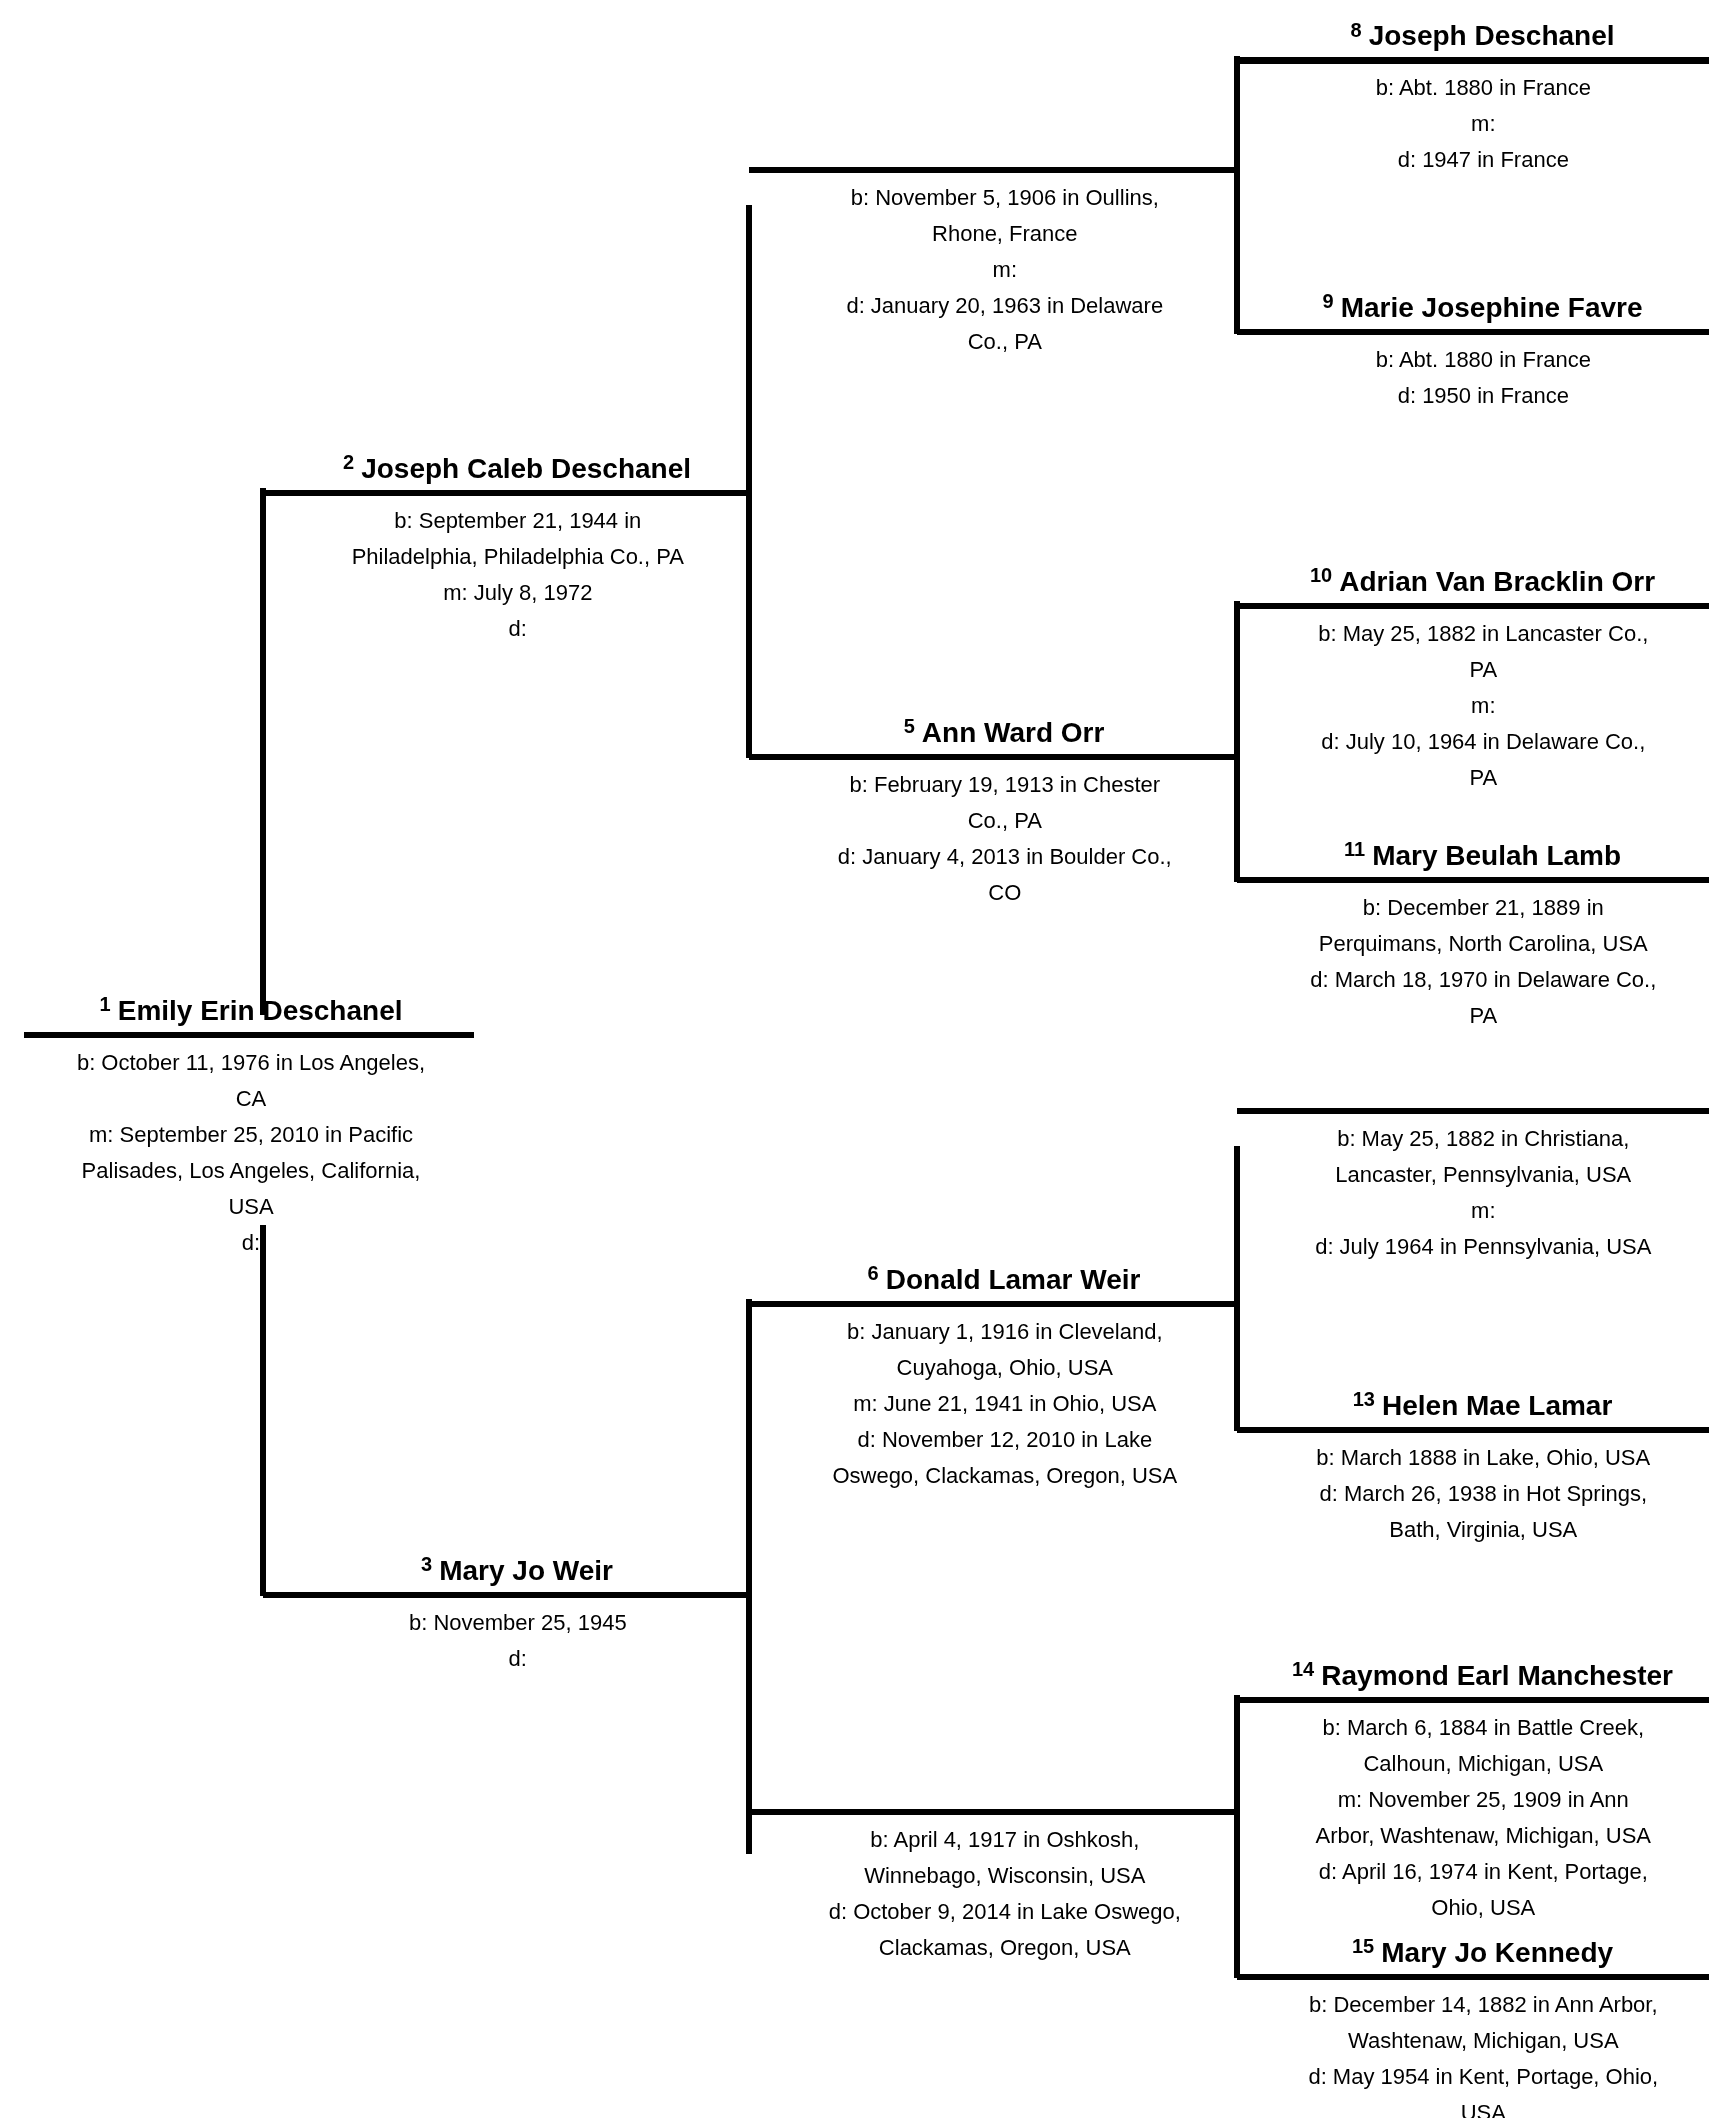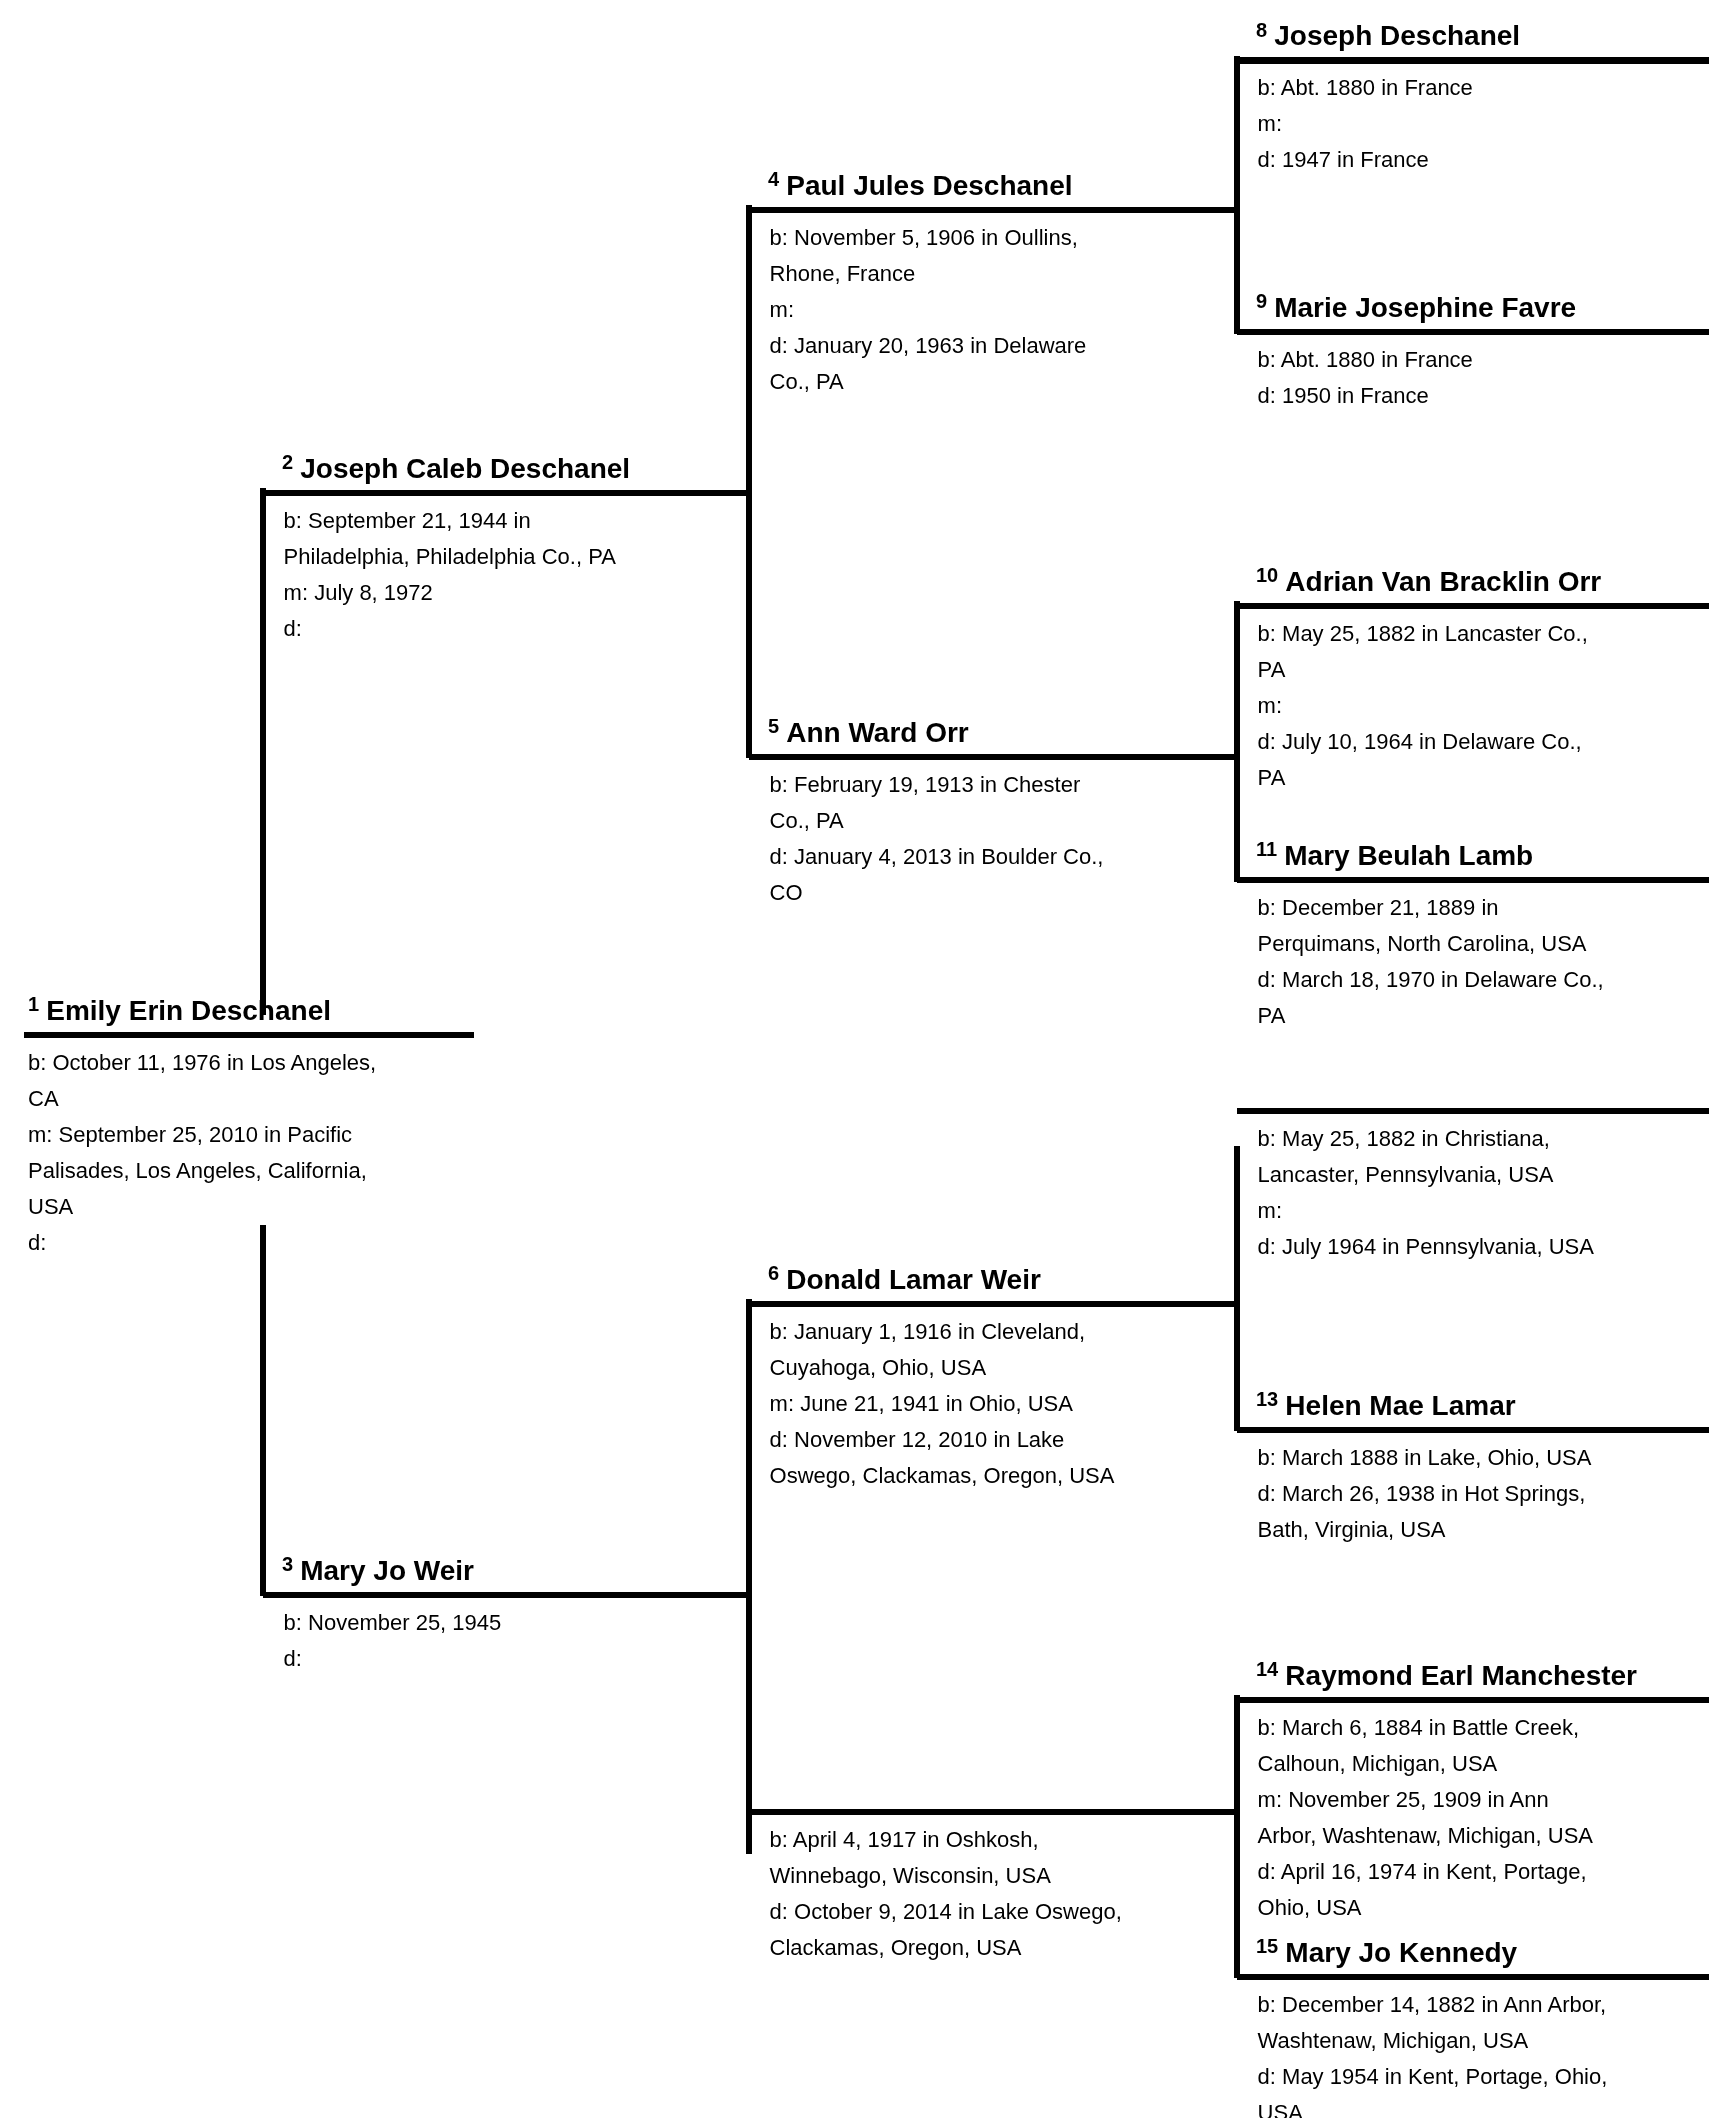--- a/index.html
+++ b/index.html
@@ -4,21 +4,21 @@
 <style>
   html,body { margin:0; padding:0; background:#ffffff; }
   .canvas {
     position:relative;
     width:1732px; height:2119px;
     background:#ffffff;
     font-family:"Liberation Sans", sans-serif;
     color:#000000;
     overflow:hidden;
   }
-  .person { position:absolute; }
+  .person { position:absolute;text-align:center; }
   .name-row {
     font-weight:bold;
     font-size:28px;
     line-height:38px;
     white-space:nowrap;
     padding-left:19px;
   }
   .num {
     font-size:20px;
     font-weight:bold;
@@ -72,21 +72,20 @@
   </div>
 
   <div class="person" style="left:263px;top:1552px;width:489px;">
     <div class="name-row"><span class="num">3</span><span>Mary Jo Weir</span></div>
     <div class="rule"></div>
     <div class="details">b: November 25, 1945
 d:</div>
   </div>
 
   <div class="person" style="left:749px;top:167px;width:491px;">
-    <div class="name-row"><span class="num">4</span><span>Paul Jules Deschanel</span></div>
     <div class="rule"></div>
     <div class="details">b: November 5, 1906 in Oullins,
 Rhone, France
 m:
 d: January 20, 1963 in Delaware
 Co., PA</div>
   </div>
 
   <div class="person" style="left:749px;top:714px;width:491px;">
     <div class="name-row"><span class="num">5</span><span>Ann Ward Orr</span></div>

